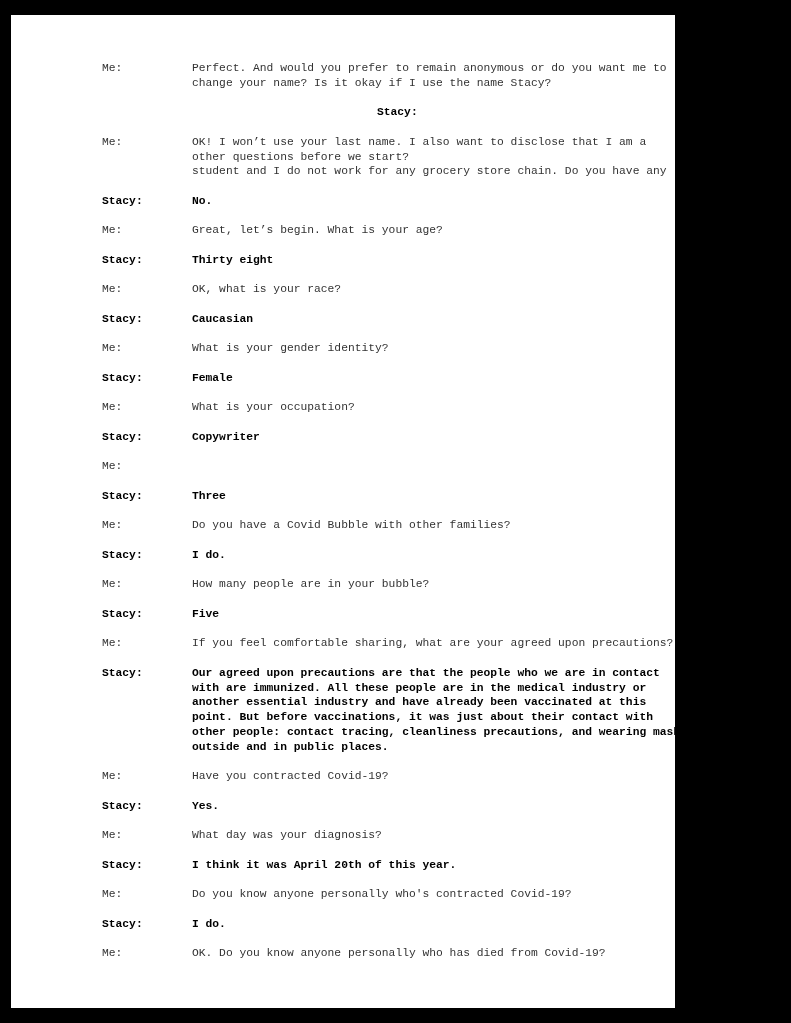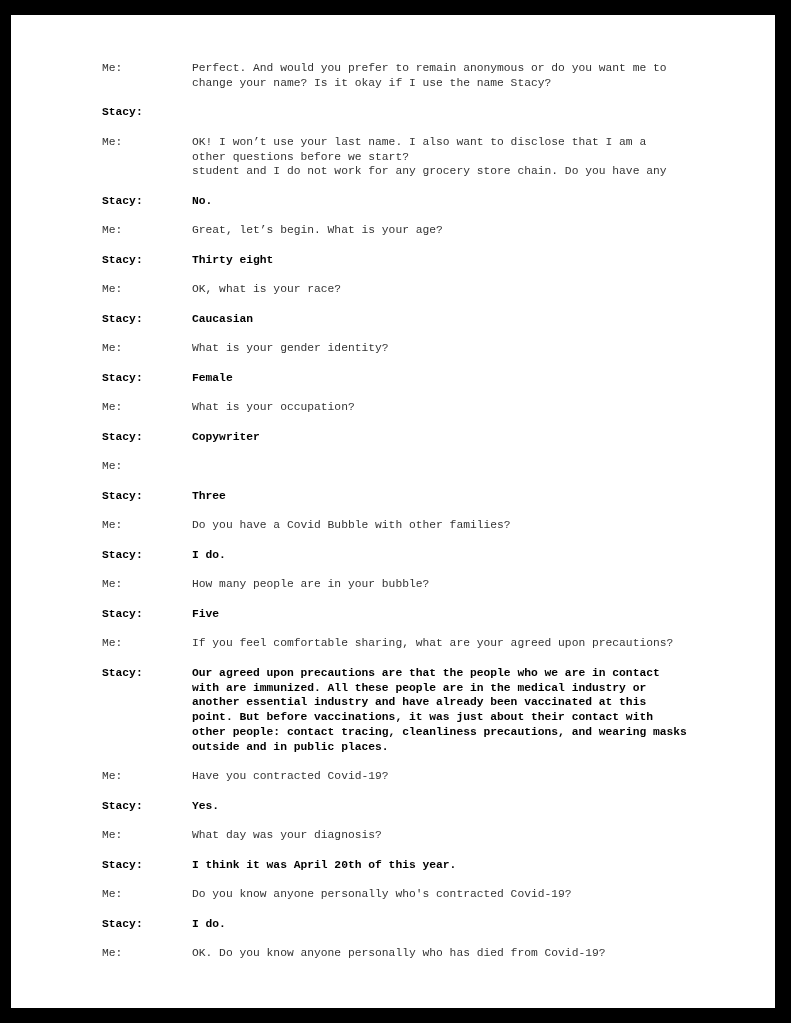--- a/index.html
+++ b/index.html
@@ -5,21 +5,21 @@
   html, body { margin: 0; padding: 0; }
   body {
     width: 791px; height: 1023px;
     background: #000;
     position: relative;
     overflow: hidden;
   }
   .page {
     position: absolute;
     left: 11px; top: 15px;
-    width: 764px; height: 993px;
+    width: 664px; height: 993px;
     background: #fff;
   }
   .transcript {
     position: absolute;
     left: 91px; top: 46px;
     width: 640px;
     font-family: "Liberation Mono", "DejaVu Sans Mono", monospace;
     font-size: 11.3px;
     line-height: 14.75px;
     color: #333;
@@ -30,21 +30,21 @@
   }
   .speaker {
     width: 90px;
     flex: 0 0 90px;
     white-space: pre;
   }
   .speech {
     flex: 1;
     white-space: pre-wrap;
   }
-  .entry.stacy { color: #000; font-weight: bold; }
+  .entry.stacy { color: #000; font-weight: bold; justify-content: center; }
   .entry.stacy .speaker { font-weight: bold; }
 </style>
 </head>
 <body>
 
 <div class="page">
   <div class="transcript" id="transcript">
       <div class="entry me">
         <div class="speaker">Me:</div>
         <div class="speech"><div>Perfect. And would you prefer to remain anonymous or do you want me to</div><div>change your name? Is it okay if I use the name Stacy?</div></div>

